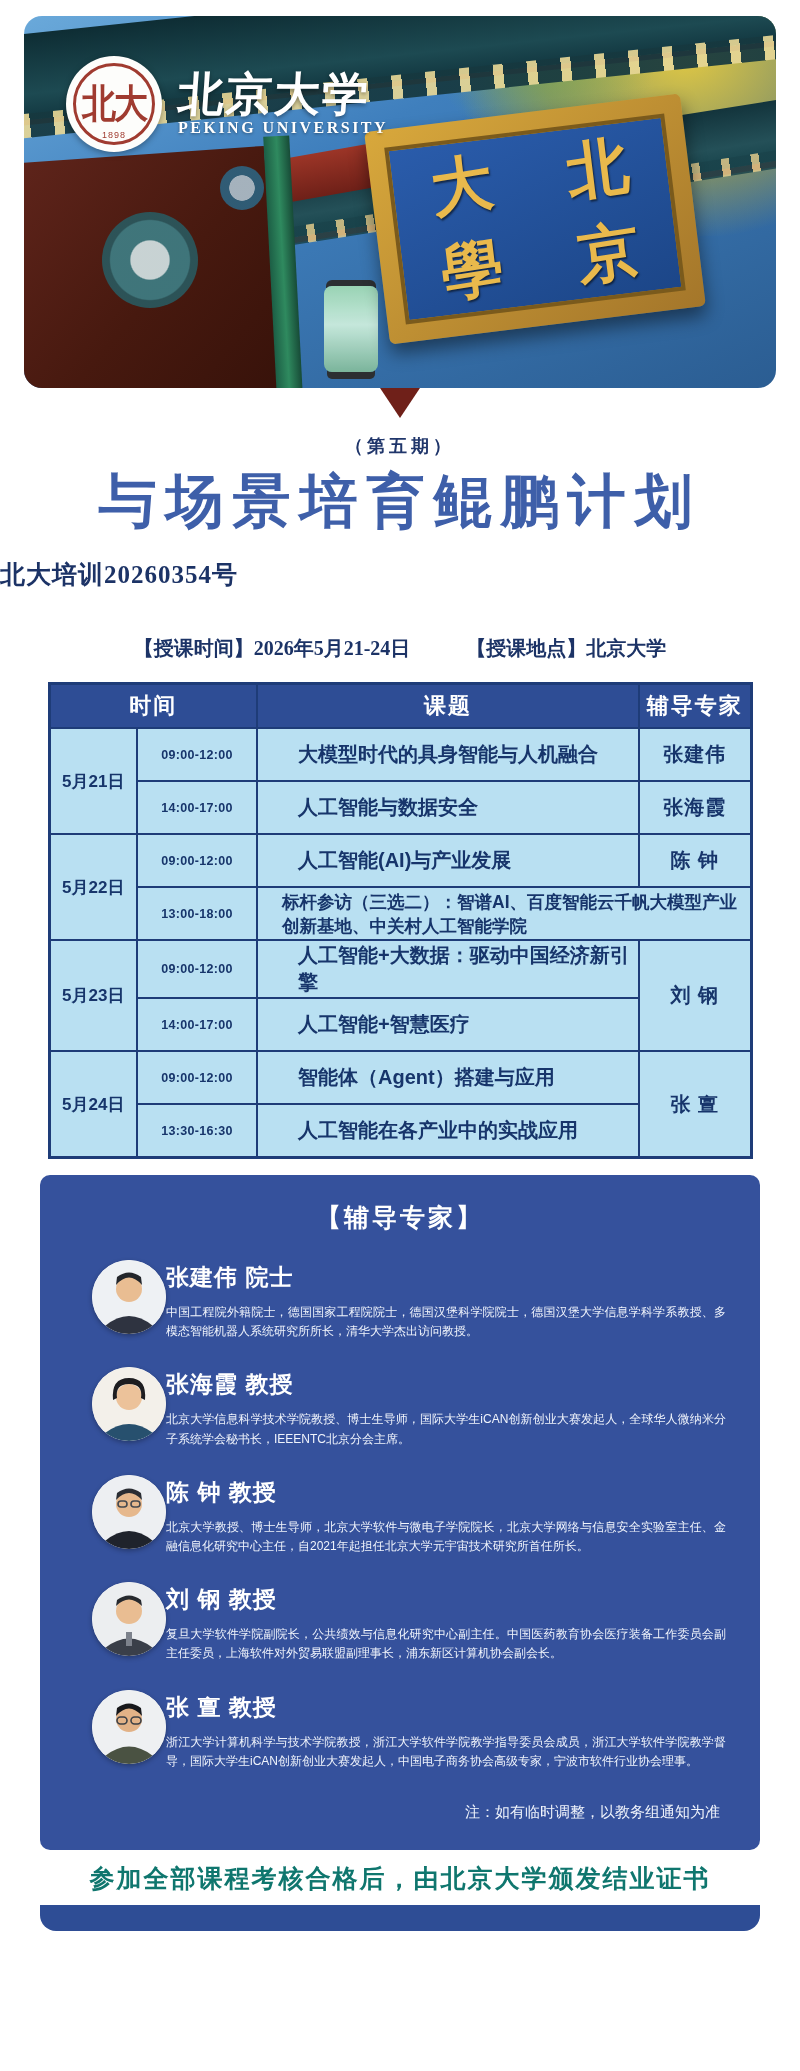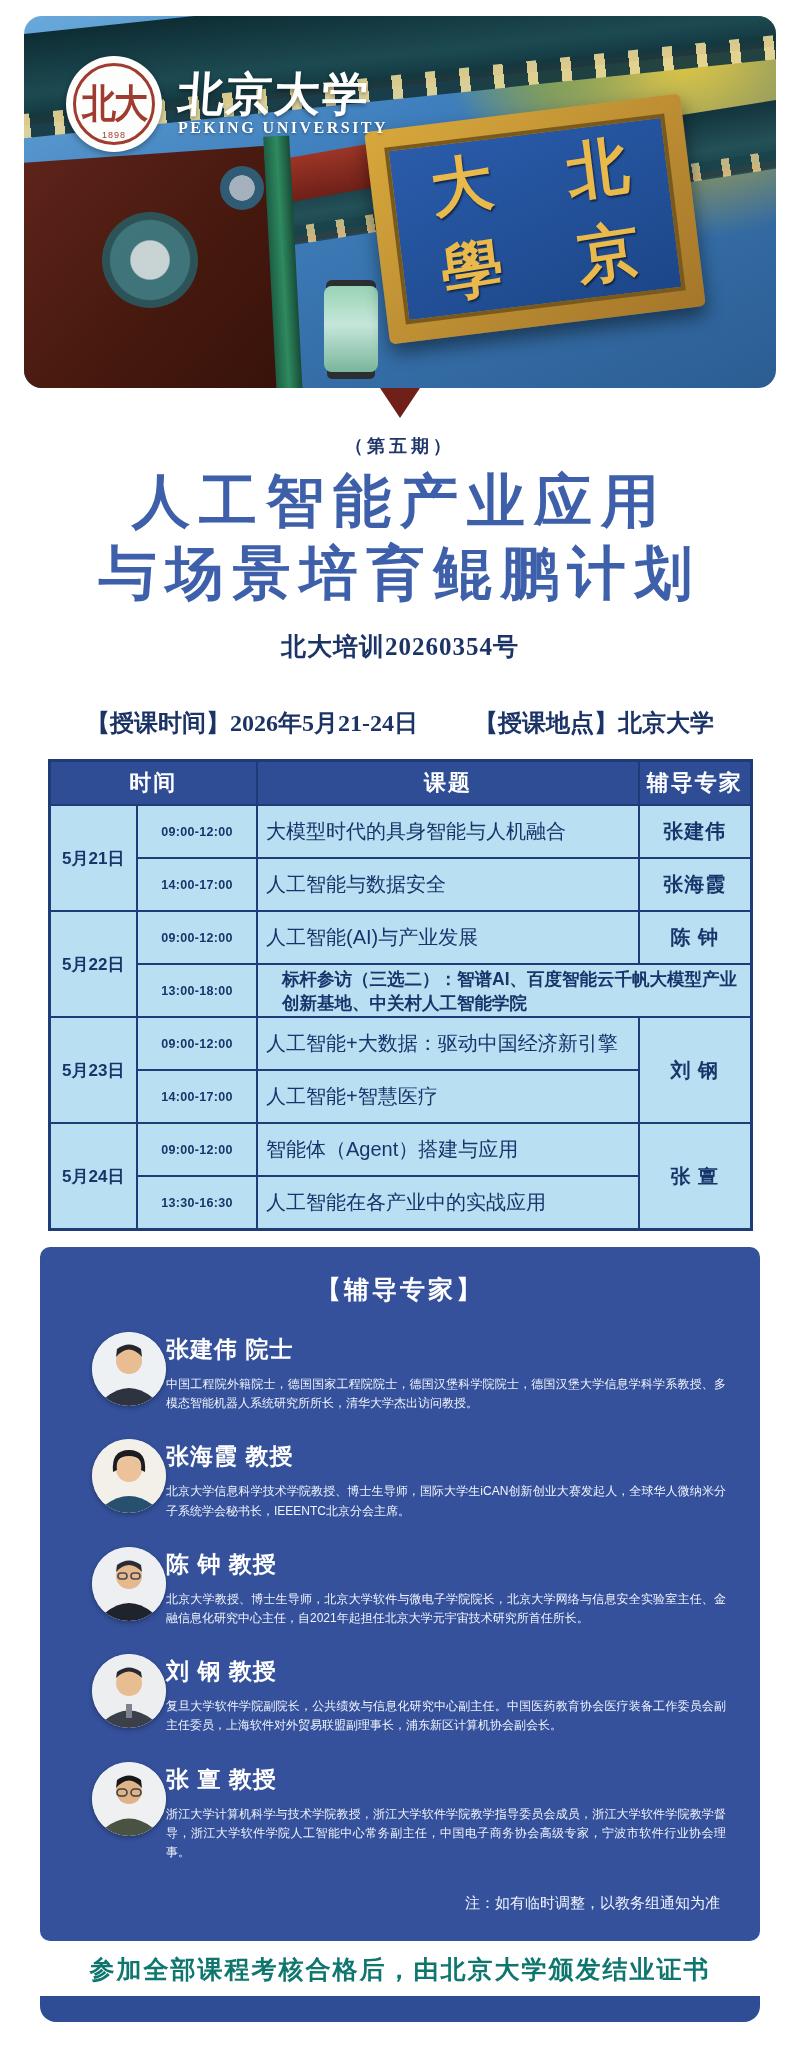--- a/index.html
+++ b/index.html
@@ -68,38 +68,38 @@
     line-height:1.05;letter-spacing:2px;transform:skewX(-4deg);text-shadow:0 2px 4px rgba(0,0,0,.4);}
   .logo-en{font-family:"Liberation Serif","DejaVu Serif",serif;font-weight:bold;font-size:16px;
     letter-spacing:2.5px;margin-top:0;text-shadow:0 1px 3px rgba(0,0,0,.4);}
   .pointer{width:0;height:0;margin:0 auto;
     border-left:20px solid transparent;border-right:20px solid transparent;border-top:30px solid #6f2019;}
 
   
   .session{margin-top:16px;text-align:center;color:#20366b;font-weight:bold;font-size:18px;letter-spacing:4px;}
   .main-title{margin-top:8px;text-align:center;color:#3e5fa9;font-weight:bold;
     font-size:58px;line-height:72px;letter-spacing:9px;}
-  .approval{margin-top:20px;text-align:center;color:#1c3366;font-weight:bold;font-size:25px;letter-spacing:1px;}
-  .time-loc{margin-top:44px;text-align:center;color:#1c3366;font-weight:bold;font-size:24px;}
+  .approval{margin-top:20px;text-align:left;color:#1c3366;font-weight:bold;font-size:25px;letter-spacing:1px;}
+  .time-loc{margin-top:44px;text-align:center;color:#1c3366;font-weight:bold;font-size:20px;}
   .time-loc .gap{display:inline-block;width:56px;}
 
   
   .sched{width:702px;margin:20px auto 16px;border-collapse:collapse;table-layout:fixed;}
   .sched col.c-date{width:88px;}  .sched col.c-time{width:120px;}
   .sched col.c-topic{width:382px;} .sched col.c-exp{width:112px;}
   .sched th,.sched td{border:2px solid #1e3c78;}
   .sched{border:3px solid #1e3c78;}
   .sched thead th{
     background:#2e4d95;color:#ffffff;font-family:"Liberation Serif","DejaVu Serif",serif;
     font-weight:bold;font-size:22px;height:40px;letter-spacing:2px;
   }
   .sched tbody td{background:#b9e0f2;color:#17356b;height:49px;}
   td.date-cell{text-align:center;font-weight:bold;font-size:17px;}
   td.time-cell{text-align:center;font-weight:bold;font-size:12.5px;letter-spacing:.3px;}
-  td.topic-cell{font-weight:normal;font-size:20px;padding-left:8px;}
+  td.topic-cell{font-weight:bold;font-size:20px;padding-left:40px;}
   td.topic-wide{font-weight:bold;font-size:17.5px;padding-left:24px;}
   td.exp-cell{text-align:center;font-weight:bold;font-size:20px;letter-spacing:1px;}
 
   
   .panel{margin:10px 40px 0;background:#35519c;border-radius:10px;padding:26px 34px 18px;color:#ffffff;}
   .panel-title{text-align:center;font-family:"Liberation Serif","DejaVu Serif",serif;
     font-weight:bold;font-size:25px;letter-spacing:3px;margin-bottom:26px;}
   .expert{display:flex;margin:0 0 26px;}
   .avatar{width:74px;height:74px;border-radius:50%;overflow:hidden;flex:0 0 auto;margin-left:18px;
     background:#f2f4f6;box-shadow:0 2px 5px rgba(0,0,0,.3);}
@@ -148,21 +148,20 @@
     <div class="logo-words">
       <div class="logo-cn">北京大学</div>
       <div class="logo-en">PEKING UNIVERSITY</div>
     </div>
   </div>
 </div>
 <div class="pointer"></div>
 
 <div class="session serif">（第五期）</div>
 <div class="main-title serif">
-  <div>人工智能产业应用</div>
   <div>与场景培育鲲鹏计划</div>
 </div>
 <div class="approval serif">北大培训20260354号</div>
 
 <div class="time-loc serif">
   <span>【授课时间】</span><span>2026年5月21-24日</span><span class="gap"></span><span>【授课地点】</span><span>北京大学</span>
 </div>
 
 <table class="sched">
   <colgroup>
@@ -295,21 +294,21 @@
           <circle cx="37" cy="37" r="37" fill="#eef0f2"></circle>
           <circle cx="37" cy="29" r="13" fill="#e2b287"></circle>
           <path d="M24 26 q13 -15 26 0 l-1 -8 q-12 -9 -24 0 z" fill="#17181b"></path>
           <rect x="25" y="27" width="10" height="7" rx="3.5" fill="none" stroke="#3c4046" stroke-width="1.6"></rect>
           <rect x="39" y="27" width="10" height="7" rx="3.5" fill="none" stroke="#3c4046" stroke-width="1.6"></rect>
           <path d="M13 66 q24 -19 48 0 v10 h-48 z" fill="#4a5242"></path>
         </svg>
     </div>
     <div class="exp-text">
       <div class="exp-name">张  亶 教授</div>
-      <div class="exp-bio">浙江大学计算机科学与技术学院教授，浙江大学软件学院教学指导委员会成员，浙江大学软件学院教学督导，浙江大学软件学院人工智能中心常务副主任，中国电子商务协会高级专家，宁波市软件行业协会理事。</div>
+      <div class="exp-bio">浙江大学计算机科学与技术学院教授，浙江大学软件学院教学指导委员会成员，浙江大学软件学院教学督导，国际大学生iCAN创新创业大赛发起人，中国电子商务协会高级专家，宁波市软件行业协会理事。</div>
     </div>
   </div>
 
   <div class="panel-note">注：如有临时调整，以教务组通知为准</div>
 </div>
 
 <div class="cert serif">参加全部课程考核合格后，由北京大学颁发结业证书</div>
 <div class="bottom-bar"></div>
 
 </body></html>

